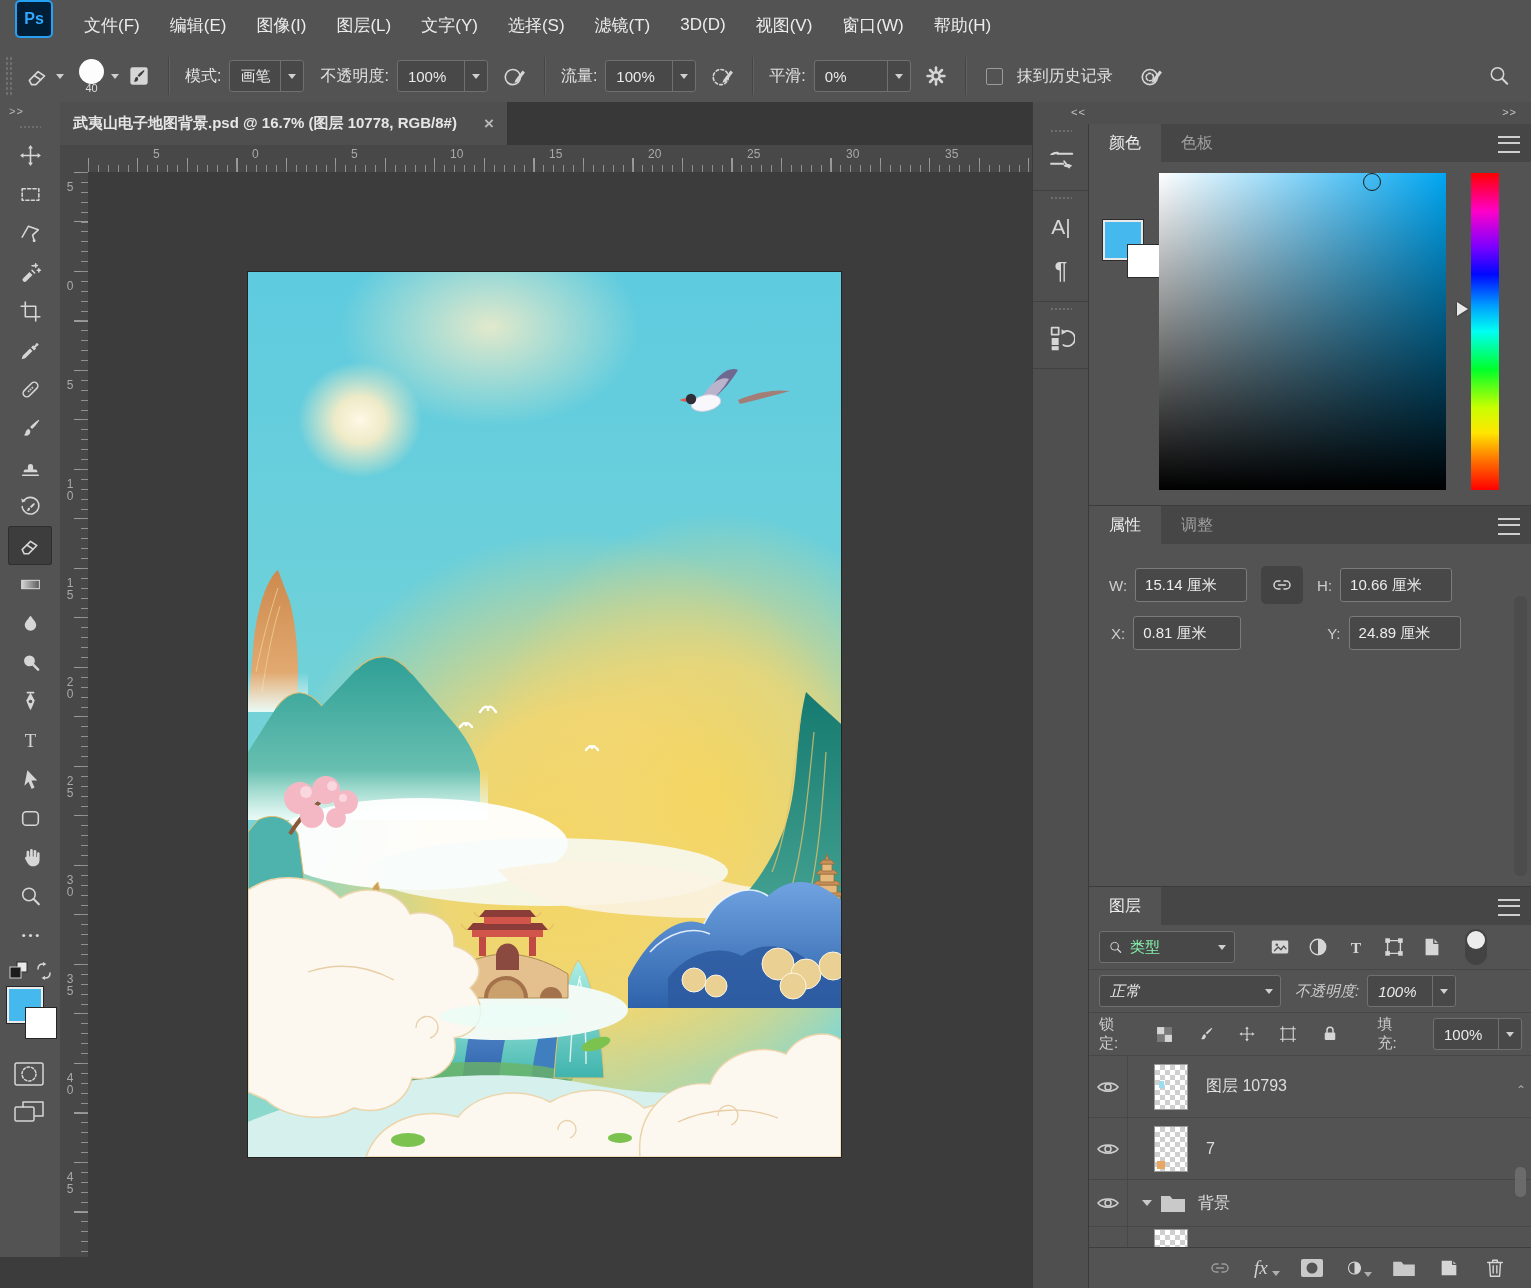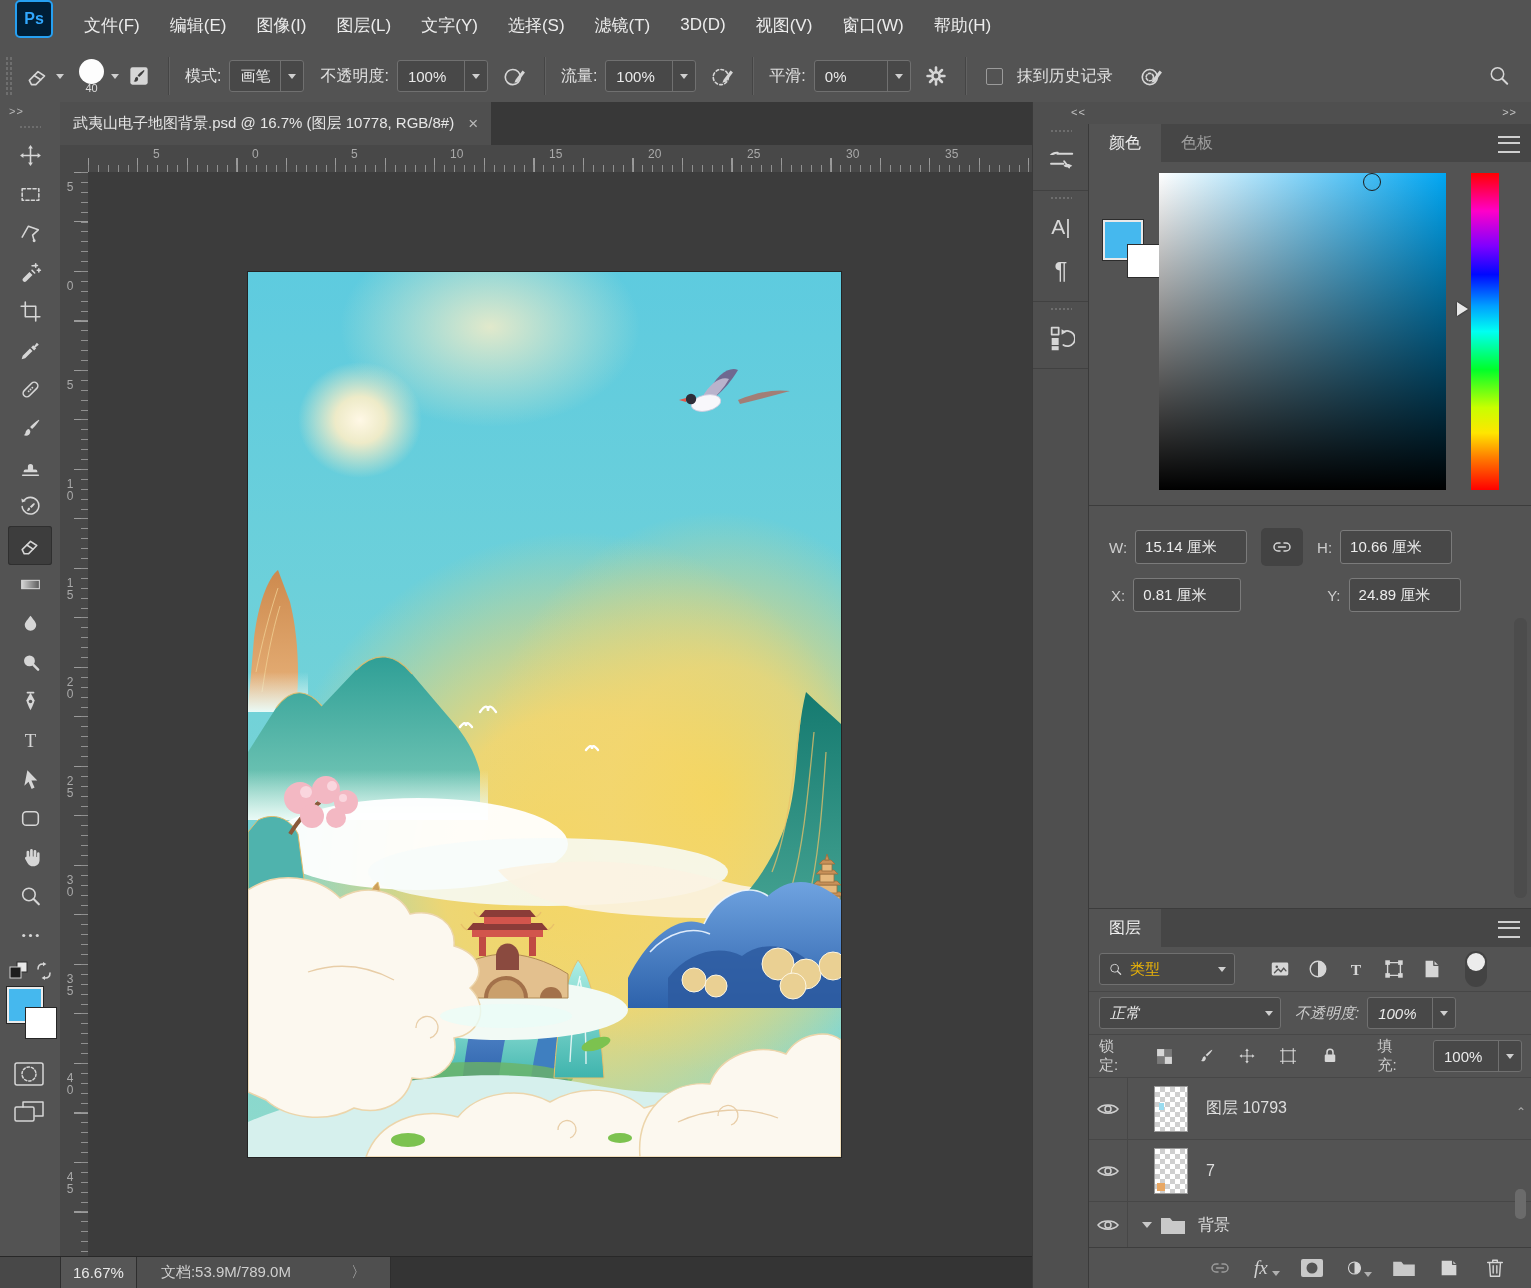--- a/index.html
+++ b/index.html
@@ -32,21 +32,21 @@
   
   .toolbar{top:102px;left:0;width:60px;bottom:31px;background:#535353;border-right:1px solid #3e3e3e;}
   .tbhead{height:18px;font-size:11px;color:#b9b9b9;padding:3px 0 0 9px;letter-spacing:1px;}
   .tgrip{width:22px;height:5px;margin:2px auto 6px;background-image:radial-gradient(#6e6e6e 1px,transparent 1.2px);background-size:4px 4px;}
   .tool{width:44px;height:39px;margin:0 auto;display:flex;align-items:center;justify-content:center;border-radius:3px;}
   .tool.sel{background:#3d3d3d;box-shadow:inset 0 0 0 1px #2f2f2f;}
   .swatchzone{position:relative;width:60px;}
   
   .docwin{top:102px;left:60px;width:972px;bottom:31px;background:#3c3c3c;}
   .tabbar{height:43px;background:#383838;display:flex;border-bottom:1px solid #2e2e2e;}
-  .doctab{background:#4f4f4f;display:flex;align-items:center;gap:14px;padding:0 13px;font-size:15px;color:#e6e6e6;max-width:540px;}
+  .doctab{background:#4f4f4f;display:flex;align-items:center;gap:27px;padding:0 13px;font-size:15px;color:#e6e6e6;max-width:540px;font-weight:bold;}
   .doctab .x{color:#b9b9b9;font-size:17px;}
   .ruler-top{position:absolute;top:43px;left:28px;right:0;height:27px;background:#484848;border-bottom:1px solid #2f2f2f;overflow:hidden;}
   .ruler-top::after{content:"";position:absolute;left:0;right:0;bottom:0;height:7px;
      background-image:repeating-linear-gradient(90deg,#8f8f8f 0 1px,transparent 1px 9.9px);}
   .ruler-top::before{content:"";position:absolute;left:0;right:0;bottom:0;height:14px;
      background-image:repeating-linear-gradient(90deg,#9a9a9a 0 1px,transparent 1px 49.5px);}
   .rnum{position:absolute;top:2px;font-size:12px;color:#a9a9a9;}
   .ruler-corner{position:absolute;top:43px;left:0;width:28px;height:27px;background:#484848;border-right:1px solid #2f2f2f;border-bottom:1px solid #2f2f2f;}
   .ruler-left{position:absolute;top:70px;left:0;width:28px;bottom:0;background:#484848;border-right:1px solid #2f2f2f;overflow:hidden;}
   .ruler-left::after{content:"";position:absolute;top:0;bottom:0;right:0;width:7px;
@@ -79,21 +79,21 @@
   .huestrip{position:absolute;left:382px;top:49px;width:28px;height:317px;
       background:linear-gradient(180deg,#f00 0%,#ff00c8 12%,#8000ff 23%,#0008ff 32%,#00a0ff 42%,#00fff2 50%,#00ff2a 62%,#c8ff00 74%,#ffe600 82%,#ff7a00 90%,#f00 100%);}
   .hslider{position:absolute;left:368px;top:178px;width:0;height:0;border-top:7px solid transparent;border-bottom:7px solid transparent;border-left:11px solid #e8e8e8;filter:drop-shadow(0 0 1px #222);}
   .field{display:flex;align-items:center;height:32px;background:#484848;border:1px solid #7b7b7b;border-radius:3px;padding:0 9px;font-size:15px;color:#ececec;}
   .flabel{font-size:15px;color:#cdcdcd;margin-right:8px;}
   .linkbtn{width:42px;height:38px;background:#434343;border-radius:5px;display:flex;align-items:center;justify-content:center;}
   .lrow{display:flex;align-items:center;}
   .scrolltrack{position:absolute;right:5px;width:13px;background:#4c4c4c;border-radius:6px;}
   .scrollthumb{position:absolute;right:6px;width:11px;height:30px;background:#6b6b6b;border-radius:5px;}
   
-  .filtercombo{display:flex;align-items:center;height:30px;background:#484848;border:1px solid #707070;border-radius:3px;padding:0 8px;gap:7px;font-size:15px;color:#eab308;}
+  .filtercombo{display:flex;align-items:center;height:30px;background:#484848;border:1px solid #707070;border-radius:3px;padding:0 8px;gap:7px;font-size:15px;color:#86efac;}
   .ficon{display:flex;align-items:center;justify-content:center;width:30px;height:30px;}
   .lockicon{display:flex;align-items:center;justify-content:center;width:26px;height:26px;}
   .layerrow{display:flex;align-items:center;border-bottom:1px solid #474747;position:relative;}
   .eyecell{width:38px;display:flex;align-items:center;justify-content:center;align-self:stretch;border-right:1px solid #474747;}
   .thumb{width:32px;height:44px;margin-left:26px;border:1px solid #9a9a9a;position:relative;
       background-color:#fff;background-image:linear-gradient(45deg,#cfcfcf 25%,transparent 25%,transparent 75%,#cfcfcf 75%),linear-gradient(45deg,#cfcfcf 25%,transparent 25%,transparent 75%,#cfcfcf 75%);
       background-size:10px 10px;background-position:0 0,5px 5px;}
   .lname{font-size:16px;color:#dedede;margin-left:18px;}
   .groupcaret{width:0;height:0;border-left:5px solid transparent;border-right:5px solid transparent;border-top:6px solid #c9c9c9;margin:0 8px 0 14px;}
   .actionbar{position:absolute;left:0;right:0;bottom:0;height:40px;border-top:1px solid #3e3e3e;background:#535353;display:flex;align-items:center;justify-content:flex-end;gap:20px;padding-right:22px;}
@@ -661,20 +661,25 @@
         <div class="bg"></div>
       </div>
       <div class="colorfield">
         <div class="ccursor"></div>
       </div>
       <div class="huestrip"></div>
       <div class="hslider"></div>
     </div>
 
     <div class="panel" style="height:380px;">
+      <div class="ptabrow">
+        <div class="ptab active">属性</div>
+        <div class="ptab">调整</div>
+        <div class="pmenu"></div>
+      </div>
       <div class="lrow" style="margin:22px 0 0 20px;gap:0;">
         <span class="flabel">W:</span>
         <div class="field" style="width:92px;">15.14 厘米</div>
         <div class="linkbtn" style="margin:0 14px;">
           <svg class="ic" width="24" height="24" viewBox="0 0 24 24">
               <path d="M10 8H8a4 4 0 0 0 0 8h2M14 8h2a4 4 0 0 1 0 8h-2M8.5 12h7"></path>
             </svg>
         </div>
         <span class="flabel">H:</span>
         <div class="field" style="width:92px;">10.66 厘米</div>
@@ -883,22 +888,14 @@
           </svg>
       </div>
       <div class="abtn">
         <svg class="ic" width="22" height="22" viewBox="0 0 24 24">
             <path d="M4 6h16M9.5 6V3.5h5V6M6 6l1 15h10l1-15M10 9.5v8M14 9.5v8"></path>
           </svg>
       </div>
     </div>
   </div>
 
-  <div class="abs statusbar">
-    <div class="st-tools"></div>
-    <div class="st-zoom">16.67%</div>
-    <div class="st-doc">
-      <span>文档:53.9M/789.0M</span>
-      <span style="color:#b5b5b5;">〉</span>
-    </div>
-  </div>
 
 </div>
 
 </body></html>

